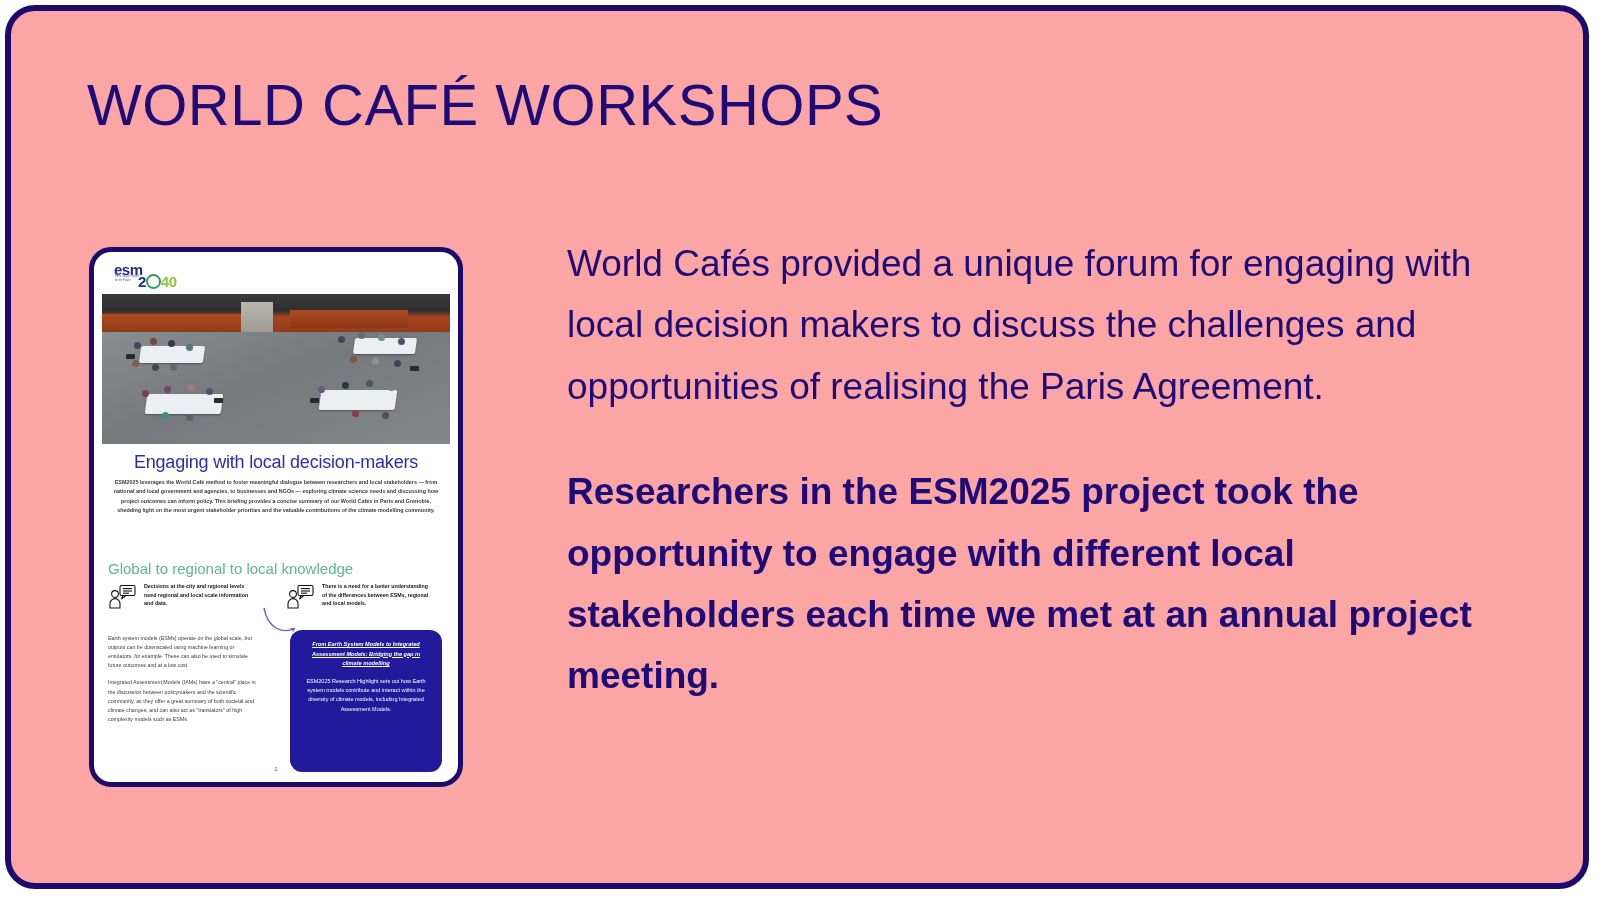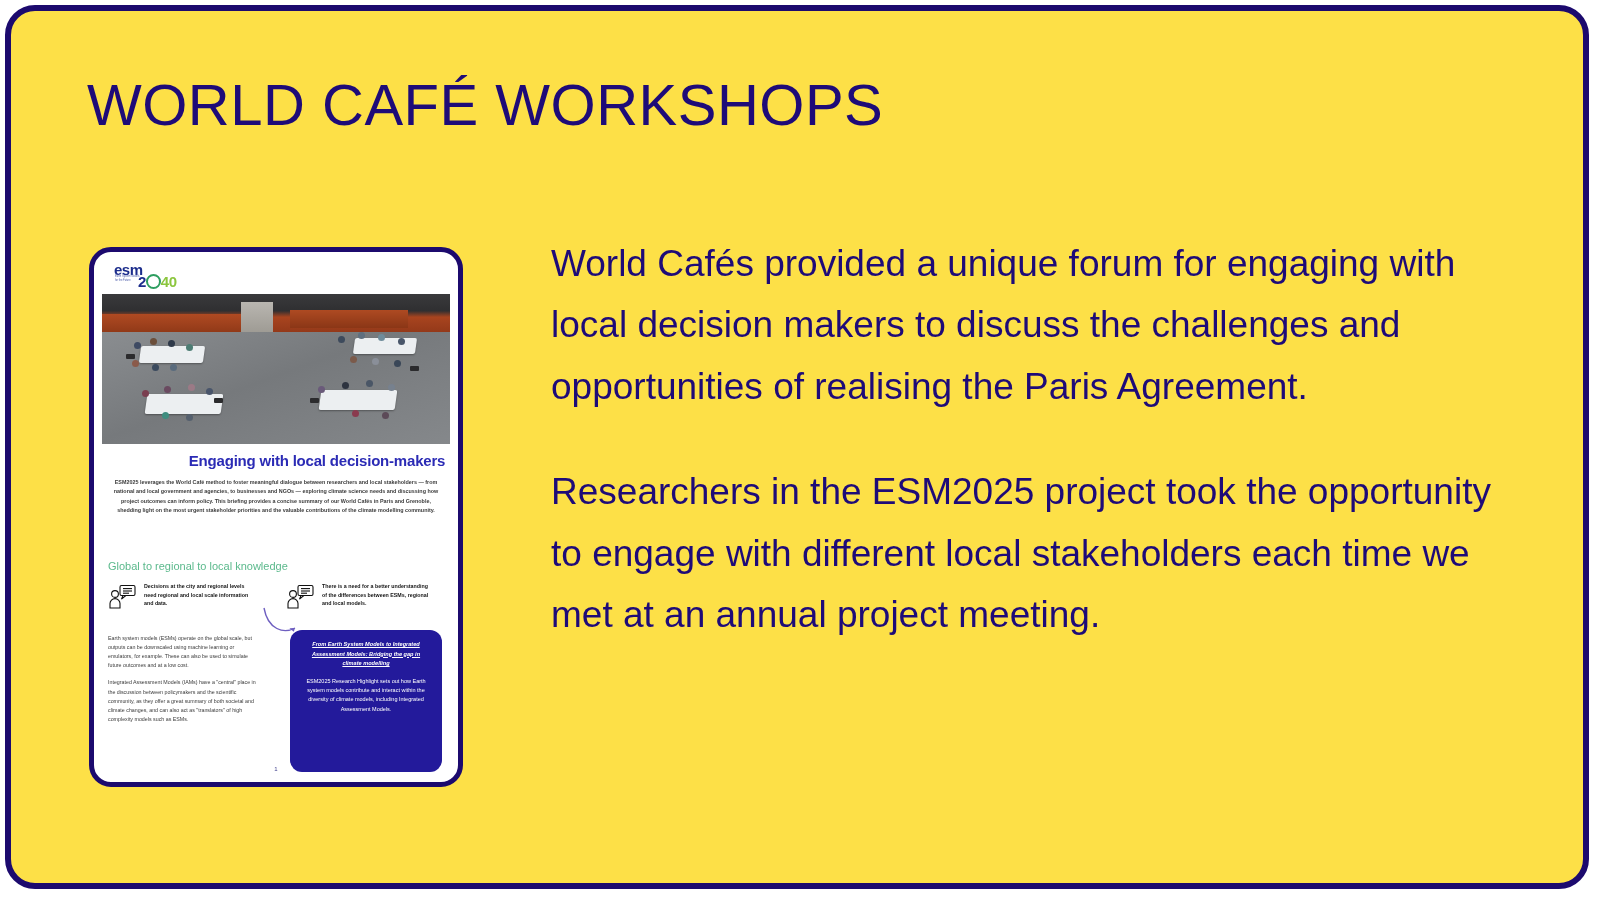--- a/index.html
+++ b/index.html
@@ -17,21 +17,21 @@
   
   .slide-frame {
     position: absolute;
     left: 5px;
     top: 5px;
     width: 1584px;
     height: 884px;
     box-sizing: border-box;
     border: 6px solid #1c0a6e;
     border-radius: 30px;
-    background: #fde047;
+    background: #fca5a5;
   }
 
   
   .slide-title {
     position: absolute;
     left: 76px;
     top: 62px;
     font-size: 58px;
     line-height: 1.1;
     letter-spacing: 0.5px;
@@ -45,23 +45,23 @@
     position: absolute;
     left: 540px;
     top: 222px;
     width: 960px;
   }
   .body-par {
     color: #1e0b78;
     font-size: 37px;
     line-height: 1.66;
     font-weight: 400;
-    margin: 0 0 44px 0;
-  }
-  .body-par:last-child { margin-bottom: 0; }
+    margin: 0 0 44px 16px;
+  }
+  .body-par:last-child { margin-bottom: 0; font-weight: bold; }
 
   
   .doc-thumb {
     position: absolute;
     left: 78px;
     top: 236px;
     width: 374px;
     height: 540px;
     box-sizing: border-box;
     border: 5px solid #1c0a6e;
@@ -174,37 +174,36 @@
     position: absolute;
     width: 9px; height: 5px;
     background: #2b2b2d;
     border-radius: 1px;
   }
 
   
   .doc-h1 {
     position: absolute; left: 0; top: 200px; width: 100%;
     text-align: center;
-    font-size: 15px;
+    font-size: 18px;
     color: #2b2bb5;
-    font-weight: 700;
+    font-weight: 400;
     letter-spacing: -0.2px;
-    padding-left: 41px;
   }
   .doc-intro {
     position: absolute; left: 16px; top: 226px; width: 332px;
     text-align: center;
     font-size: 5.4px;
     line-height: 1.75;
     color: #3b3b3b;
     font-weight: 700;
   }
   .doc-h2 {
     position: absolute; left: 14px; top: 308px;
-    font-size: 11px;
+    font-size: 15px;
     color: #5bb98c;
     font-weight: 400;
   }
 
   .quote-block { position: absolute; width: 148px; }
   .qb-left  { left: 14px;  top: 330px; }
   .qb-right { left: 192px; top: 330px; }
   .quote-icon {
     position: absolute; left: 0; top: 2px; width: 30px; height: 26px;
   }

